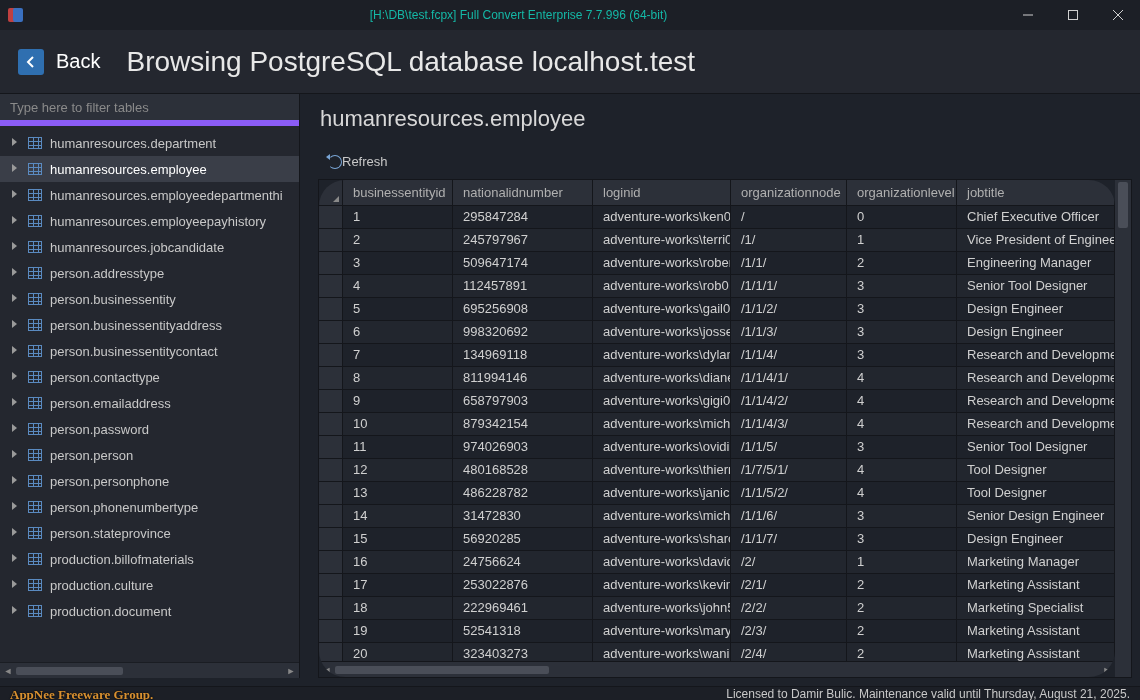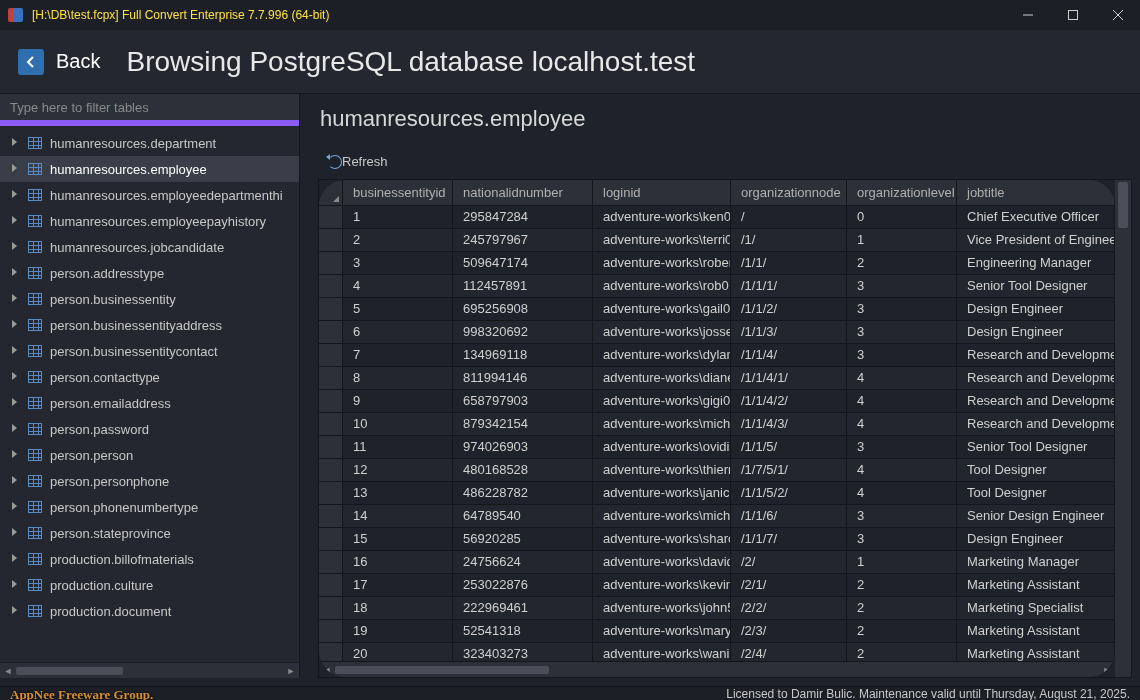--- a/index.html
+++ b/index.html
@@ -12,22 +12,23 @@
     overflow: hidden;
     font-size: 13px;
   }
   
   .titlebar {
     height: 30px;
     background: #1c1f26;
     display: flex;
     align-items: center;
     padding: 0 0 0 8px;
-    color: #fde047;
+    color: #14b8a6;
     font-size: 12px;
+    text-align: center;
   }
   .app-icon {
     width: 16px; height: 16px;
     margin-right: 8px;
     position: relative;
   }
   .app-icon::before {
     content:"";
     position:absolute;
     width:10px;height:14px;
@@ -609,21 +610,21 @@
                 <div class="gr-cell c0">13</div>
                 <div class="gr-cell c1">486228782</div>
                 <div class="gr-cell c2">adventure-works\janice0</div>
                 <div class="gr-cell c3">/1/1/5/2/</div>
                 <div class="gr-cell c4">4</div>
                 <div class="gr-cell c5">Tool Designer</div>
               </div>
               <div class="grid-row">
                 <div class="gr-selector"></div>
                 <div class="gr-cell c0">14</div>
-                <div class="gr-cell c1">64789540</div>
+                <div class="gr-cell c1">31472830</div>
                 <div class="gr-cell c2">adventure-works\michael8</div>
                 <div class="gr-cell c3">/1/1/6/</div>
                 <div class="gr-cell c4">3</div>
                 <div class="gr-cell c5">Senior Design Engineer</div>
               </div>
               <div class="grid-row">
                 <div class="gr-selector"></div>
                 <div class="gr-cell c0">15</div>
                 <div class="gr-cell c1">56920285</div>
                 <div class="gr-cell c2">adventure-works\sharon0</div>

